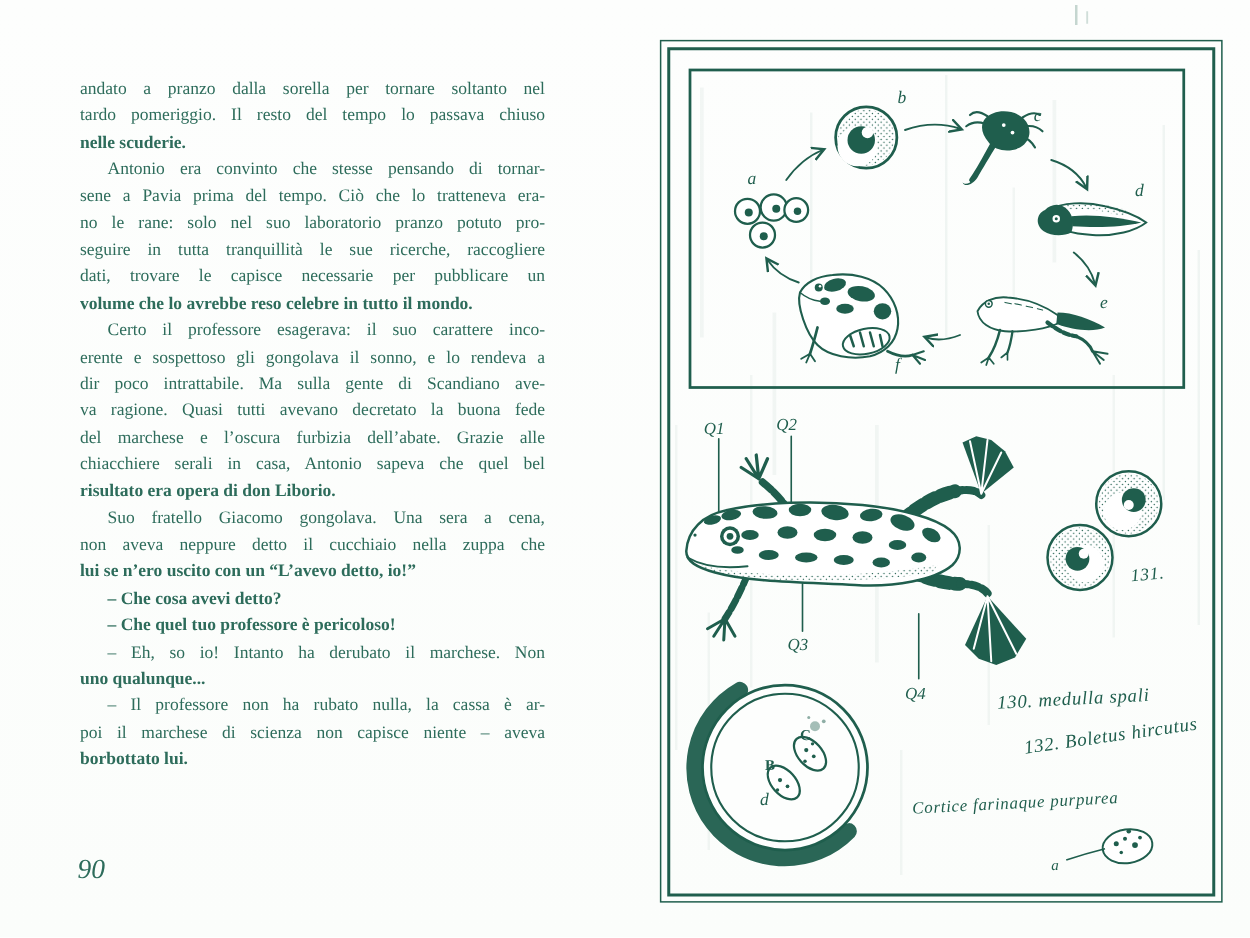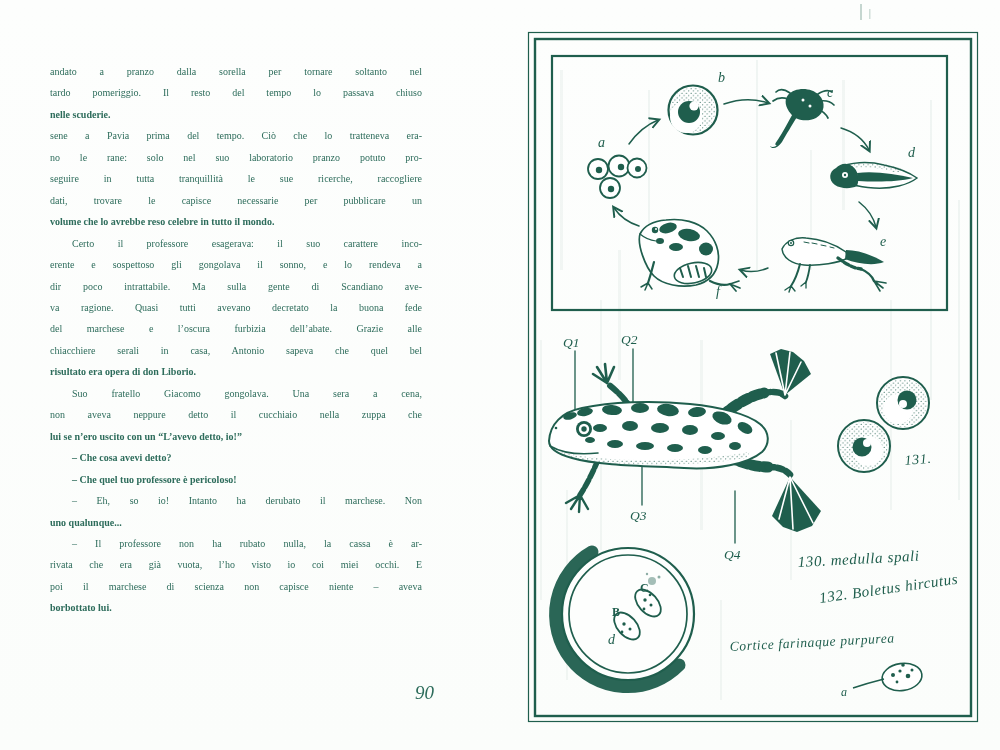--- a/index.html
+++ b/index.html
@@ -5,68 +5,68 @@
   html,body{margin:0;padding:0;}
   body{
     width:1000px;height:750px;
     background:#ffffff;
     font-family:"Liberation Serif", serif;
     overflow:hidden;
   }
   .book{position:relative;width:1000px;height:750px;background:linear-gradient(180deg,#fdfefd,#fbfdfb);}
   .page-left{position:absolute;left:0;top:0;width:500px;height:750px;}
   .text-block{
-    position:absolute;left:50px;top:61px;width:372px;
-    color:#2d6c5b;font-size:10px;line-height:21.45px;
+    position:absolute;left:64px;top:61px;width:372px;
+    color:#2d6c5b;font-size:14px;line-height:21.45px;
     -webkit-font-smoothing:antialiased;
   }
   .line{text-align:justify;text-align-last:justify;-moz-text-align-last:justify;white-space:normal;}
   .line.last{text-align-last:left;font-weight:bold;-moz-text-align-last:left;}
   .line.indent{text-indent:22px;}
   .page-number{
-    position:absolute;left:62px;top:682px;width:372px;text-align:right;
-    font-style:italic;font-size:19px;color:#2d6c5b;
+    position:absolute;left:62px;top:682px;width:372px;text-align:left;
+    font-style:italic;font-size:22px;color:#2d6c5b;
   }
   .page-right{position:absolute;left:500px;top:0;width:500px;height:750px;}
   svg text{font-family:"Liberation Serif", serif;fill:#1f5e4d;}
   .lbl{font-style:italic;font-size:14px;}
   .qlbl{font-style:italic;font-size:13.5px;}
   .hand{font-style:italic;letter-spacing:0.6px;}
 </style>
 </head>
 <body>
 
 <div class="book">
 
   <div class="page-left">
     <div class="text-block" id="text-block">
         <div class="line">andato a pranzo dalla sorella per tornare soltanto nel</div>
         <div class="line">tardo pomeriggio. Il resto del tempo lo passava chiuso</div>
         <div class="line last">nelle scuderie.</div>
+        <div class="line indent">Antonio era convinto che stesse pensando di tornar-</div>
         <div class="line">sene a Pavia prima del tempo. Ciò che lo tratteneva era-</div>
         <div class="line">no le rane: solo nel suo laboratorio pranzo potuto pro-</div>
         <div class="line">seguire in tutta tranquillità le sue ricerche, raccogliere</div>
         <div class="line">dati, trovare le capisce necessarie per pubblicare un</div>
         <div class="line last">volume che lo avrebbe reso celebre in tutto il mondo.</div>
         <div class="line indent">Certo il professore esagerava: il suo carattere inco-</div>
         <div class="line">erente e sospettoso gli gongolava il sonno, e lo rendeva a</div>
         <div class="line">dir poco intrattabile. Ma sulla gente di Scandiano ave-</div>
         <div class="line">va ragione. Quasi tutti avevano decretato la buona fede</div>
         <div class="line">del marchese e l’oscura furbizia dell’abate. Grazie alle</div>
         <div class="line">chiacchiere serali in casa, Antonio sapeva che quel bel</div>
         <div class="line last">risultato era opera di don Liborio.</div>
         <div class="line indent">Suo fratello Giacomo gongolava. Una sera a cena,</div>
         <div class="line">non aveva neppure detto il cucchiaio nella zuppa che</div>
         <div class="line last">lui se n’ero uscito con un “L’avevo detto, io!”</div>
         <div class="line last indent">– Che cosa avevi detto?</div>
         <div class="line last indent">– Che quel tuo professore è pericoloso!</div>
         <div class="line indent">– Eh, so io! Intanto ha derubato il marchese. Non</div>
         <div class="line last">uno qualunque...</div>
         <div class="line indent">– Il professore non ha rubato nulla, la cassa è ar-</div>
-        <div class="line">rivata che era già vuota, l’ho visto io coi miei occhi. E</div>
         <div class="line">poi il marchese di scienza non capisce niente – aveva</div>
         <div class="line last">borbottato lui.</div>
       </div>
     <div class="page-number">90</div>
   </div>
 
   <div class="page-right">
     <svg width="500" height="750" viewBox="500 0 500 750">
       <defs>
         <pattern id="stip" width="4.6" height="4.6" patternUnits="userSpaceOnUse">

